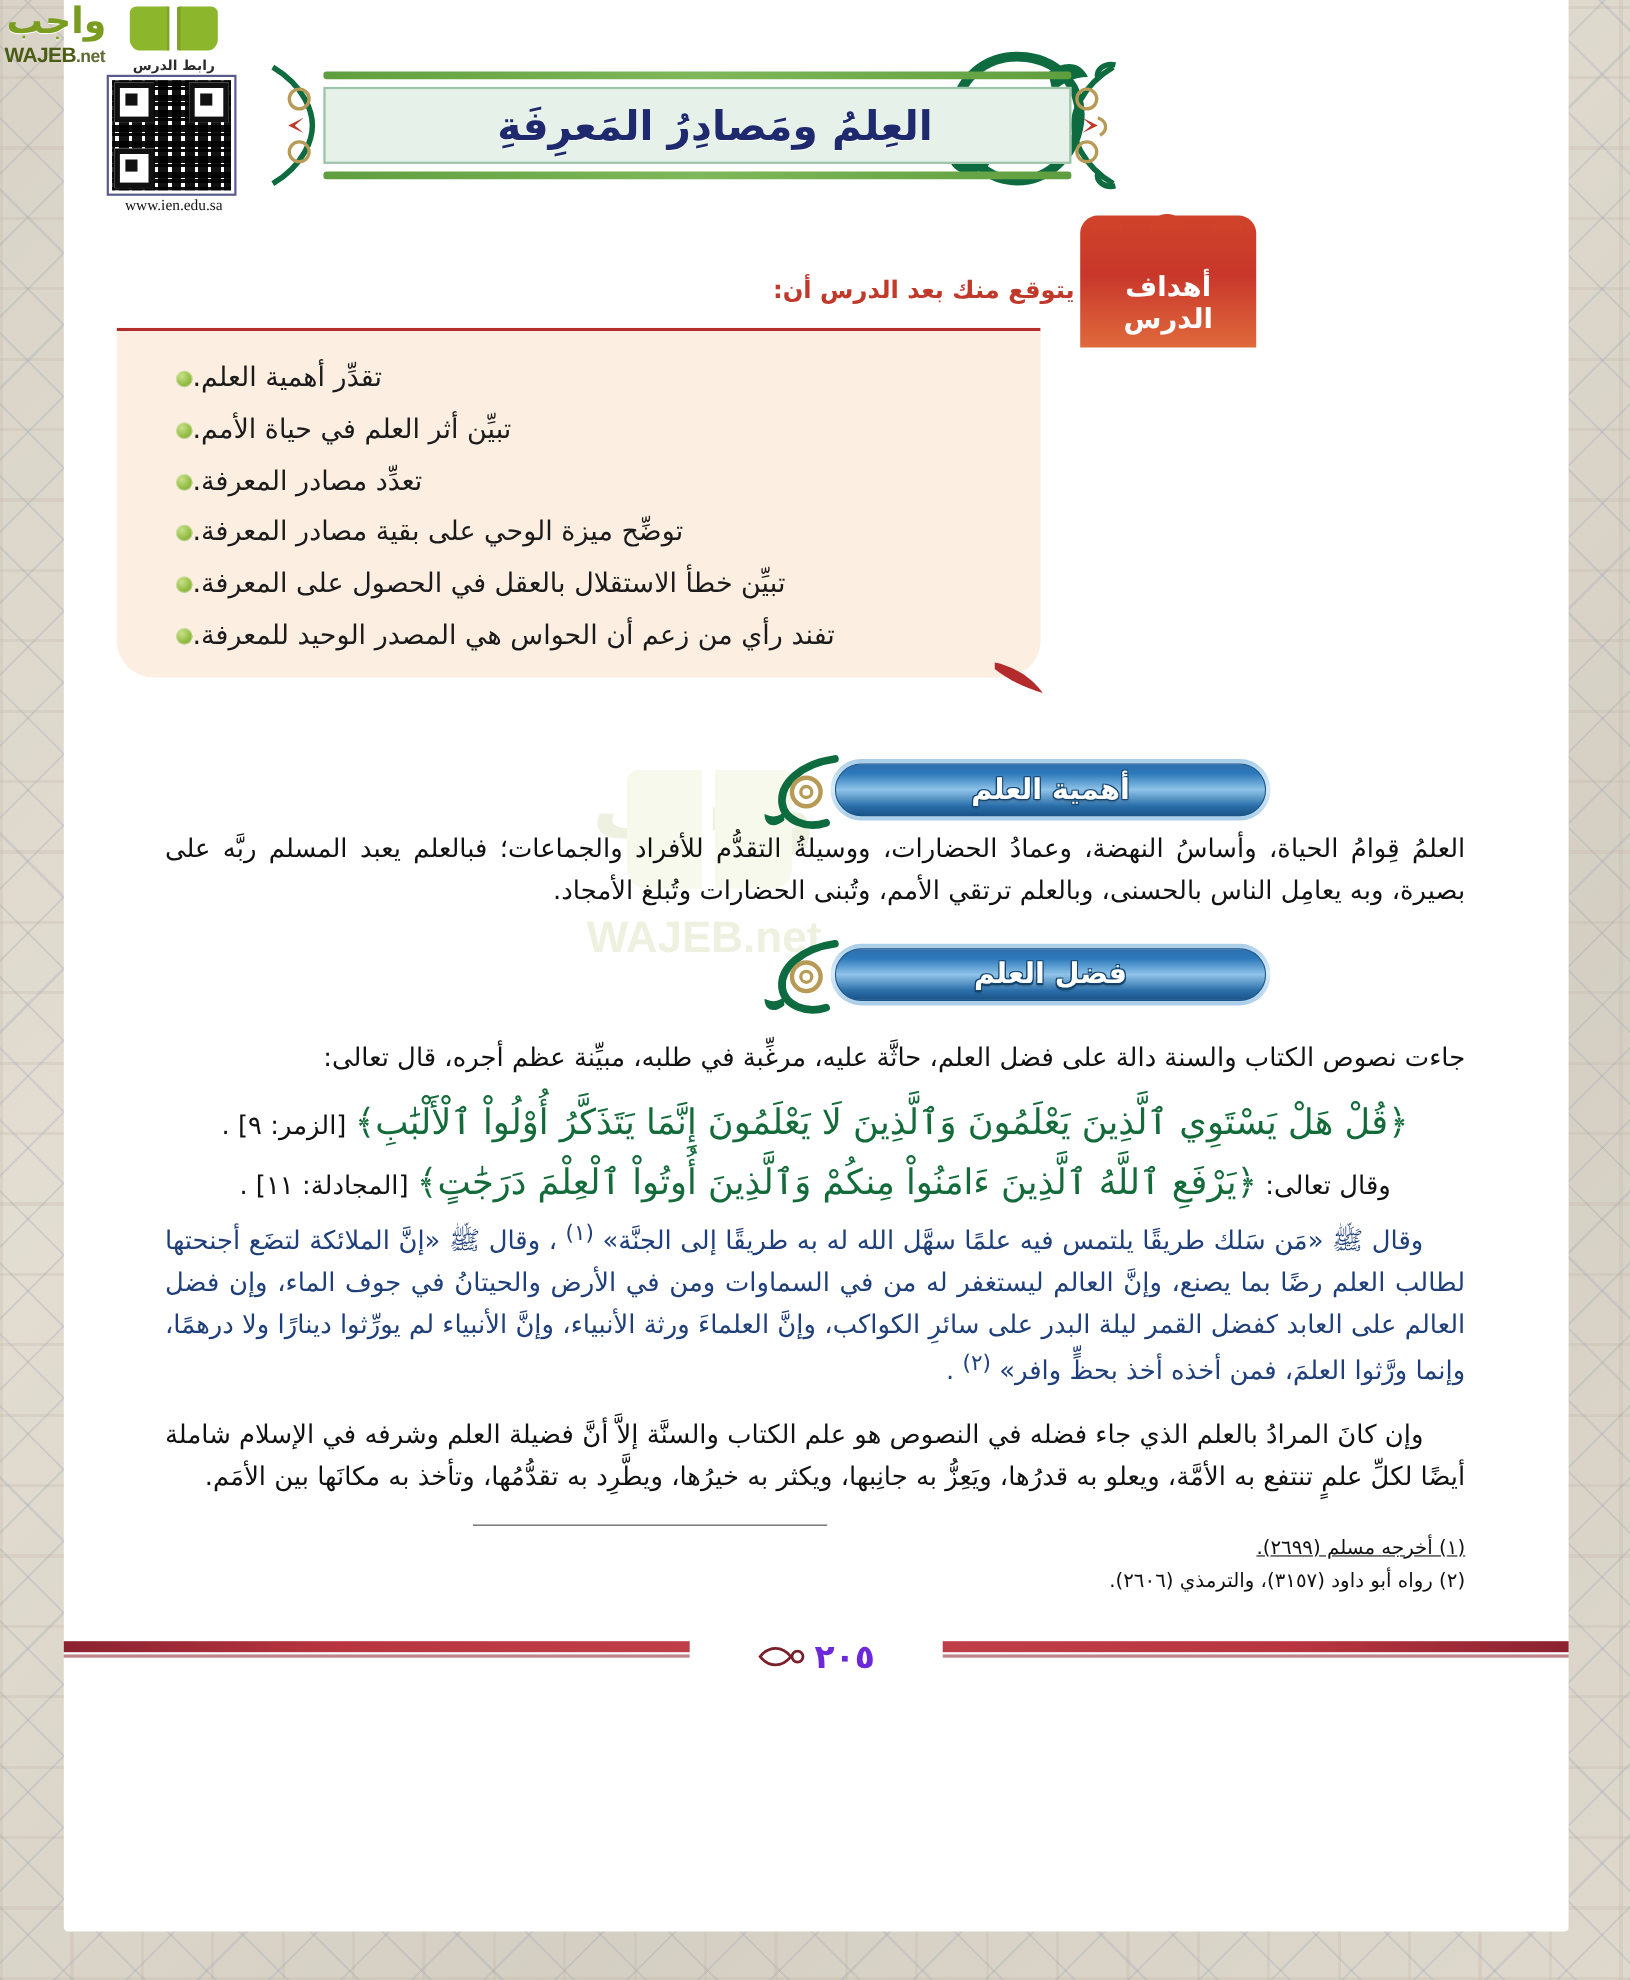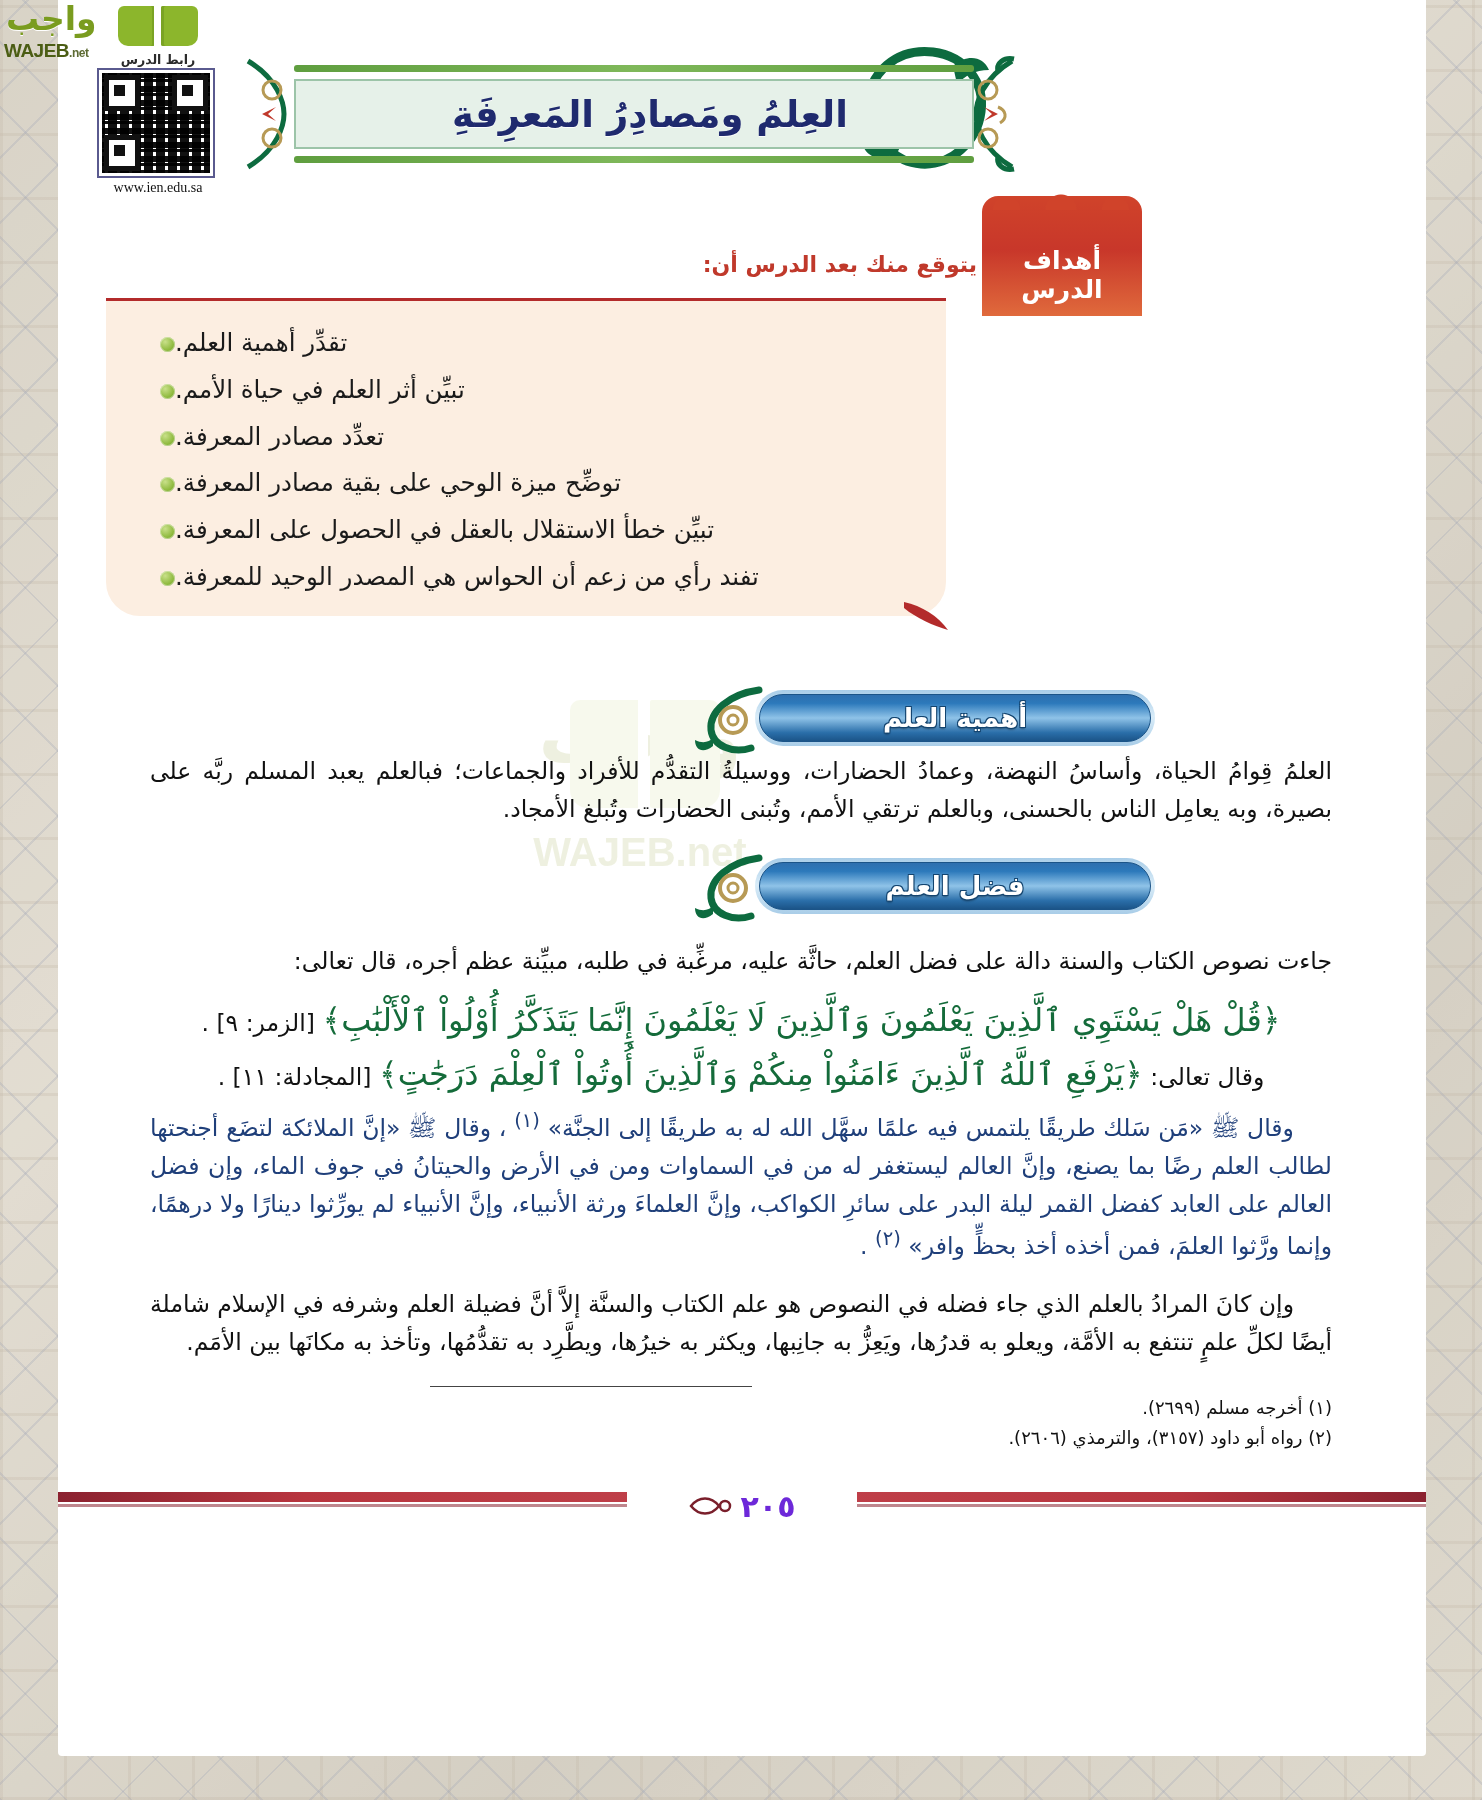--- a/index.html
+++ b/index.html
@@ -37,21 +37,21 @@
   .wm-white{position:absolute;left:92px;top:0;width:130px;height:205px;background:#fff;}
   .wajeb-ar{
     position:absolute;left:6px;top:2px;font-size:33px;font-weight:bold;color:#7a9c1f;
     font-family:"DejaVu Sans","Liberation Sans",sans-serif;line-height:1;
     text-shadow:0 1px 0 #fff;
   }
   .wajeb-en{
     position:absolute;left:4px;top:40px;font-size:19px;font-weight:bold;color:#4b5d14;
     letter-spacing:-.5px;font-family:"Liberation Sans",sans-serif;
   }
-  .wajeb-en .net{color:#5d6b33;font-size:12px;}
+  .wajeb-en .net{color:#5d6b33;font-size:16px;}
   .book-icon{position:absolute;left:118px;top:6px;width:80px;height:42px;}
   .book-icon .lf,.book-icon .rf{position:absolute;top:0;width:37px;height:40px;background:#8cb62c;}
   .book-icon .lf{left:0;border-radius:6px 2px 2px 10px;box-shadow:inset -3px 0 0 #7aa324;}
   .book-icon .rf{right:0;border-radius:2px 6px 10px 2px;box-shadow:inset 3px 0 0 #7aa324;}
   .book-icon .sp{position:absolute;left:36px;top:0;width:6px;height:40px;background:#fff;}
   .link-label{
     position:absolute;left:96px;top:52px;width:124px;text-align:center;
     font-size:12.5px;font-weight:bold;color:#2b2b2b;
   }
   .qr{
@@ -381,21 +381,21 @@
   <span>، وقال</span>
   <span>ﷺ</span>
   <span>«إنَّ الملائكة لتضَع أجنحتها لطالب العلم رضًا بما يصنع، وإنَّ العالم ليستغفر له من في السماوات ومن في الأرض والحيتانُ في جوف الماء، وإن فضل العالم على العابد كفضل القمر ليلة البدر على سائرِ الكواكب، وإنَّ العلماءَ ورثة الأنبياء، وإنَّ الأنبياء لم يورِّثوا دينارًا ولا درهمًا، وإنما ورَّثوا العلمَ، فمن أخذه أخذ بحظٍّ وافر»</span>
   <sup>(٢)</sup>
   <span>.</span>
 </div>
 
 <div class="para" style="right:150px;left:150px;top:1285px;text-indent:38px;">وإن كانَ المرادُ بالعلم الذي جاء فضله في النصوص هو علم الكتاب والسنَّة إلاَّ أنَّ فضيلة العلم وشرفه في الإسلام شاملة أيضًا لكلِّ علمٍ تنتفع به الأمَّة، ويعلو به قدرُها، ويَعِزُّ به جانِبها، ويكثر به خيرُها، ويطَّرِد به تقدُّمُها، وتأخذ به مكانَها بين الأمَم.</div>
 
 <div class="fn-rule" style="right:730px;left:430px;top:1386px;"></div>
-<div class="fn" style="right:150px;left:150px;top:1394px;text-align:right;">(١) أخرجه مسلم (٢٦٩٩).</div>
+<div class="fn" style="right:150px;left:150px;top:1394px;text-align:right;text-decoration:underline;">(١) أخرجه مسلم (٢٦٩٩).</div>
 <div class="fn" style="right:150px;left:150px;top:1424px;text-align:right;">(٢) رواه أبو داود (٣١٥٧)، والترمذي (٢٦٠٦).</div>
 
 <div class="footer" style="top:1478px;">
   <div class="footer-bar"></div>
   <div class="footer-bar2"></div>
   <div class="pg-badge">
     <span class="pg-num">٢٠٥</span>
     <svg class="pg-orn" viewBox="0 0 44 26">
       <path d="M2 13 C10 3 22 3 30 13 C22 23 10 23 2 13 Z" fill="none" stroke="#7a1f2b" stroke-width="2.5"></path>
       <circle cx="36" cy="13" r="5" fill="none" stroke="#7a1f2b" stroke-width="2.5"></circle>

